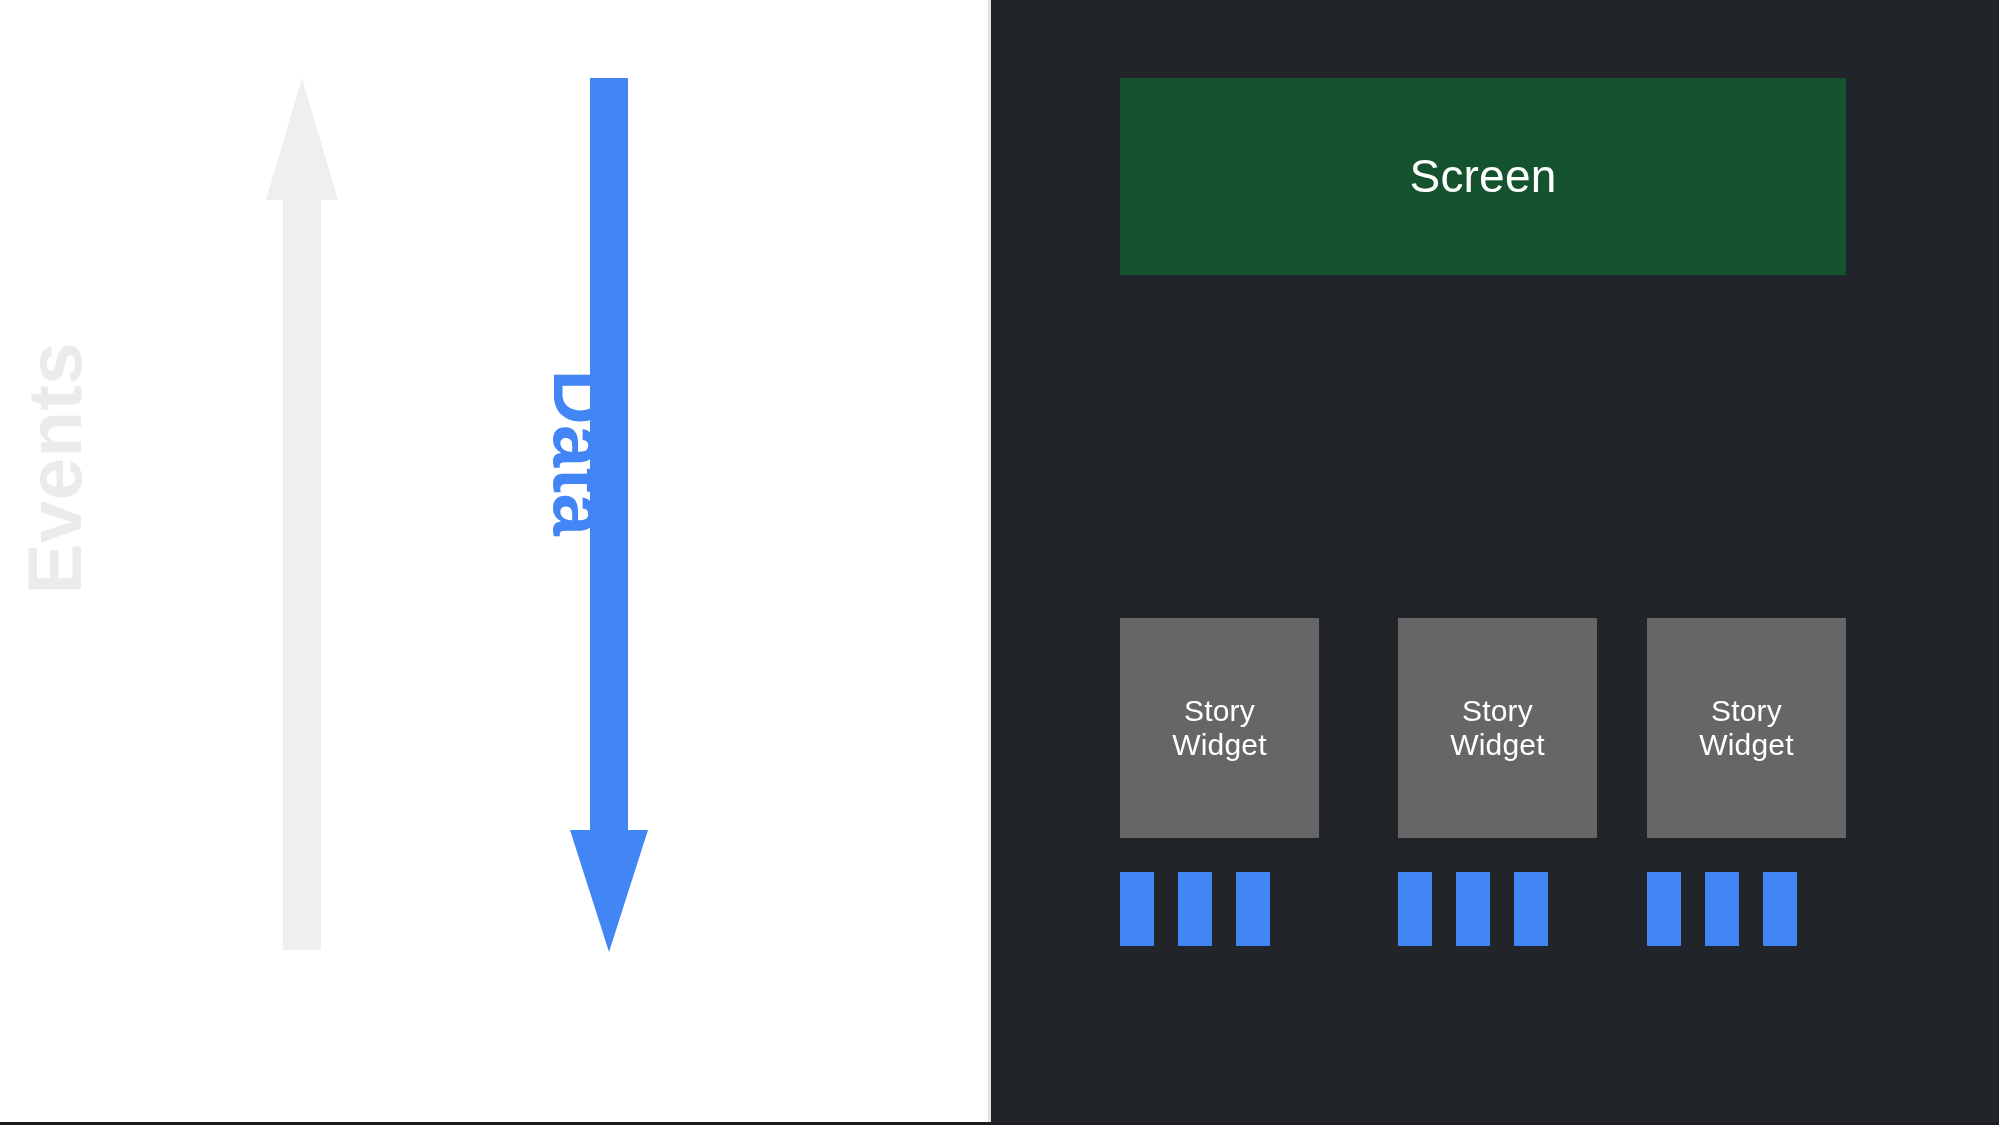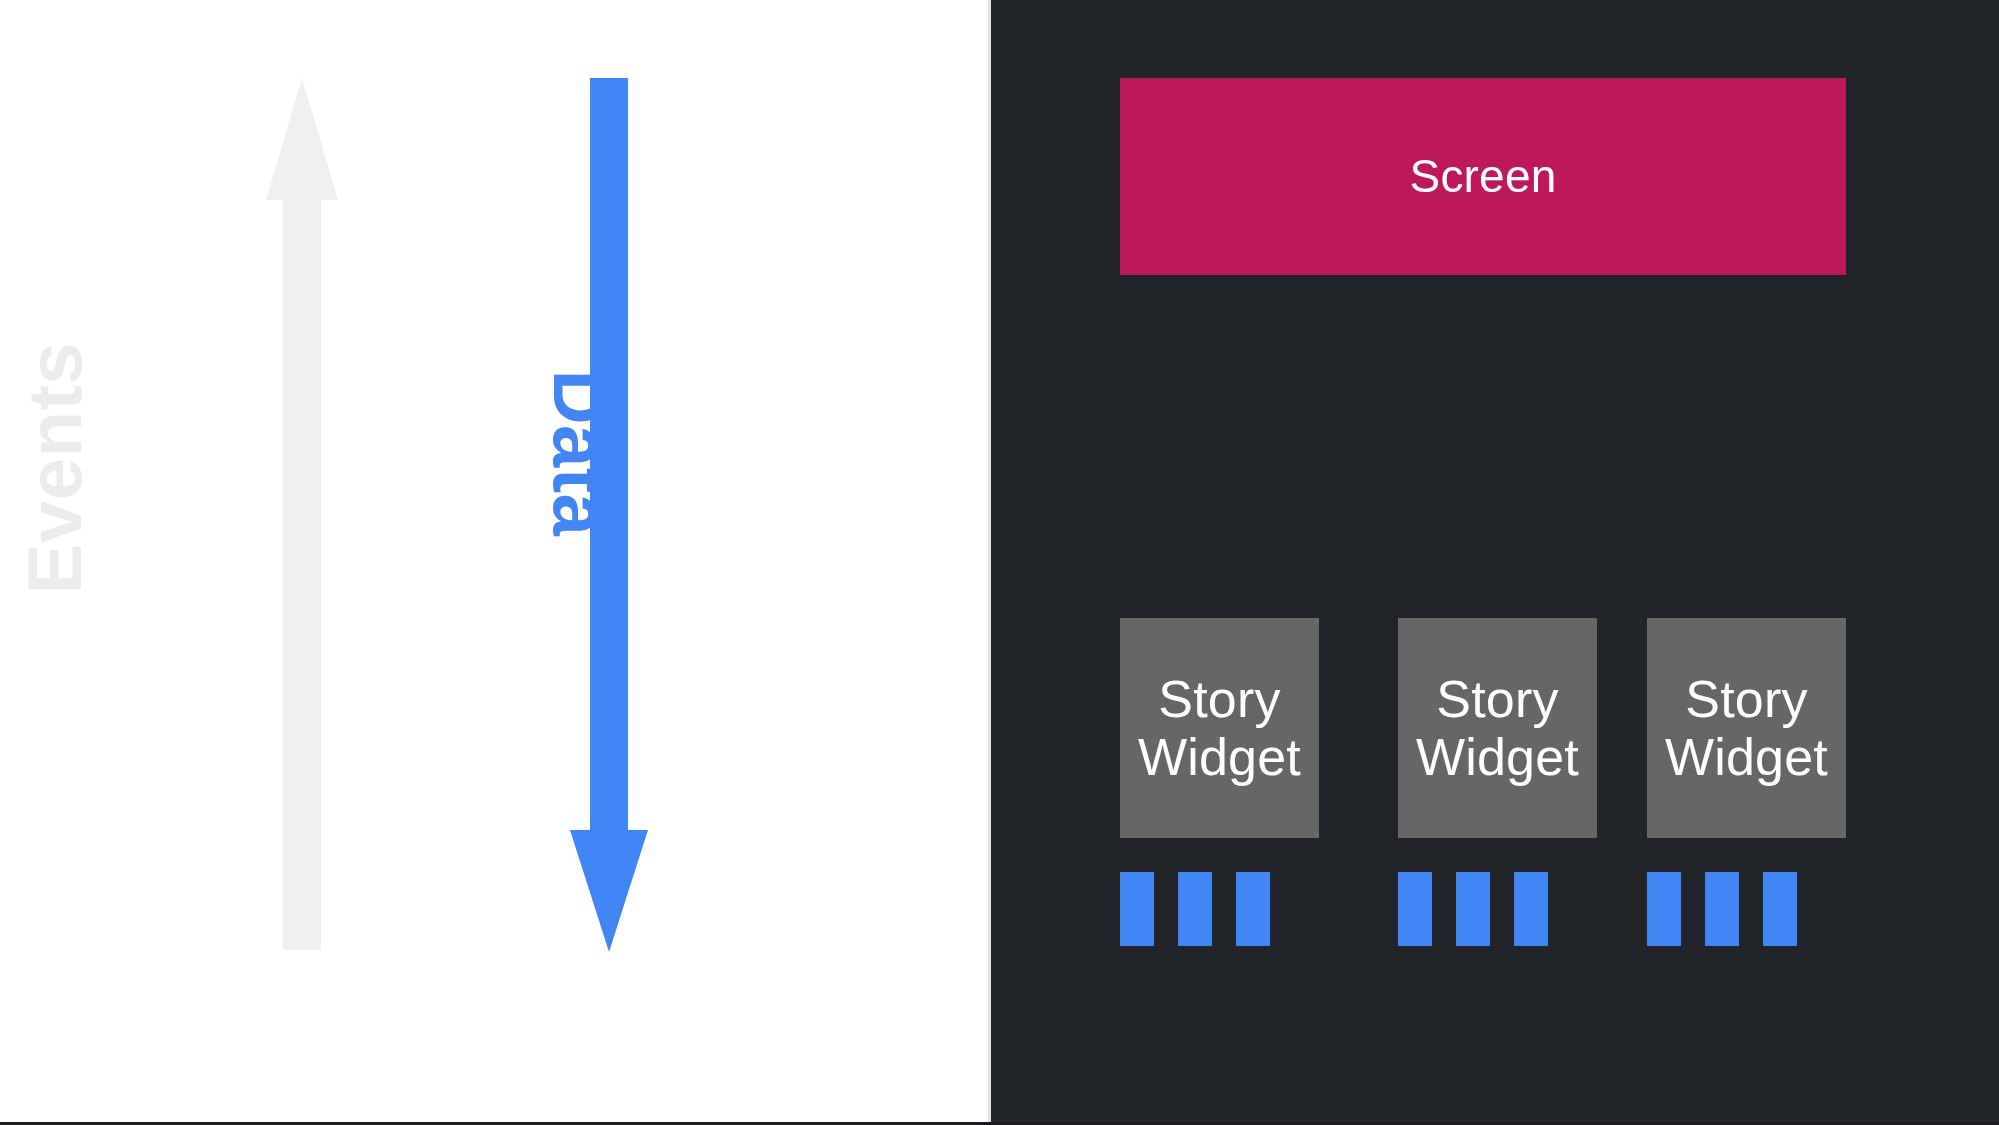--- a/index.html
+++ b/index.html
@@ -81,21 +81,21 @@
   #right-panel {
     position: absolute;
     left: 991px; top: 0;
     width: 1008px;
     height: 1125px;
     background: #212429;
   }
 
   .node-box {
     position: absolute;
-    background: #be185d;
+    background: #14532d;
     color: #ffffff;
     display: flex;
     align-items: center;
     justify-content: center;
     text-align: center;
     font-size: 46px;
     font-weight: 400;
     line-height: 1.12;
     letter-spacing: 0.2px;
   }
@@ -106,21 +106,21 @@
     position: absolute;
     top: 618px;
     width: 199px;
     height: 220px;
     background: #666666;
     color: #ffffff;
     display: flex;
     align-items: center;
     justify-content: center;
     text-align: center;
-    font-size: 52px;
+    font-size: 30px;
     line-height: 1.12;
     letter-spacing: 0.2px;
     white-space: pre-line;
   }
   #widget-box-0 { left: 129px; }
   #widget-box-1 { left: 407px; }
   #widget-box-2 { left: 656px; }
 
   .leaf-row { position: absolute; top: 872px; height: 74px; }
   #leaf-row-0 { left: 129px; }

